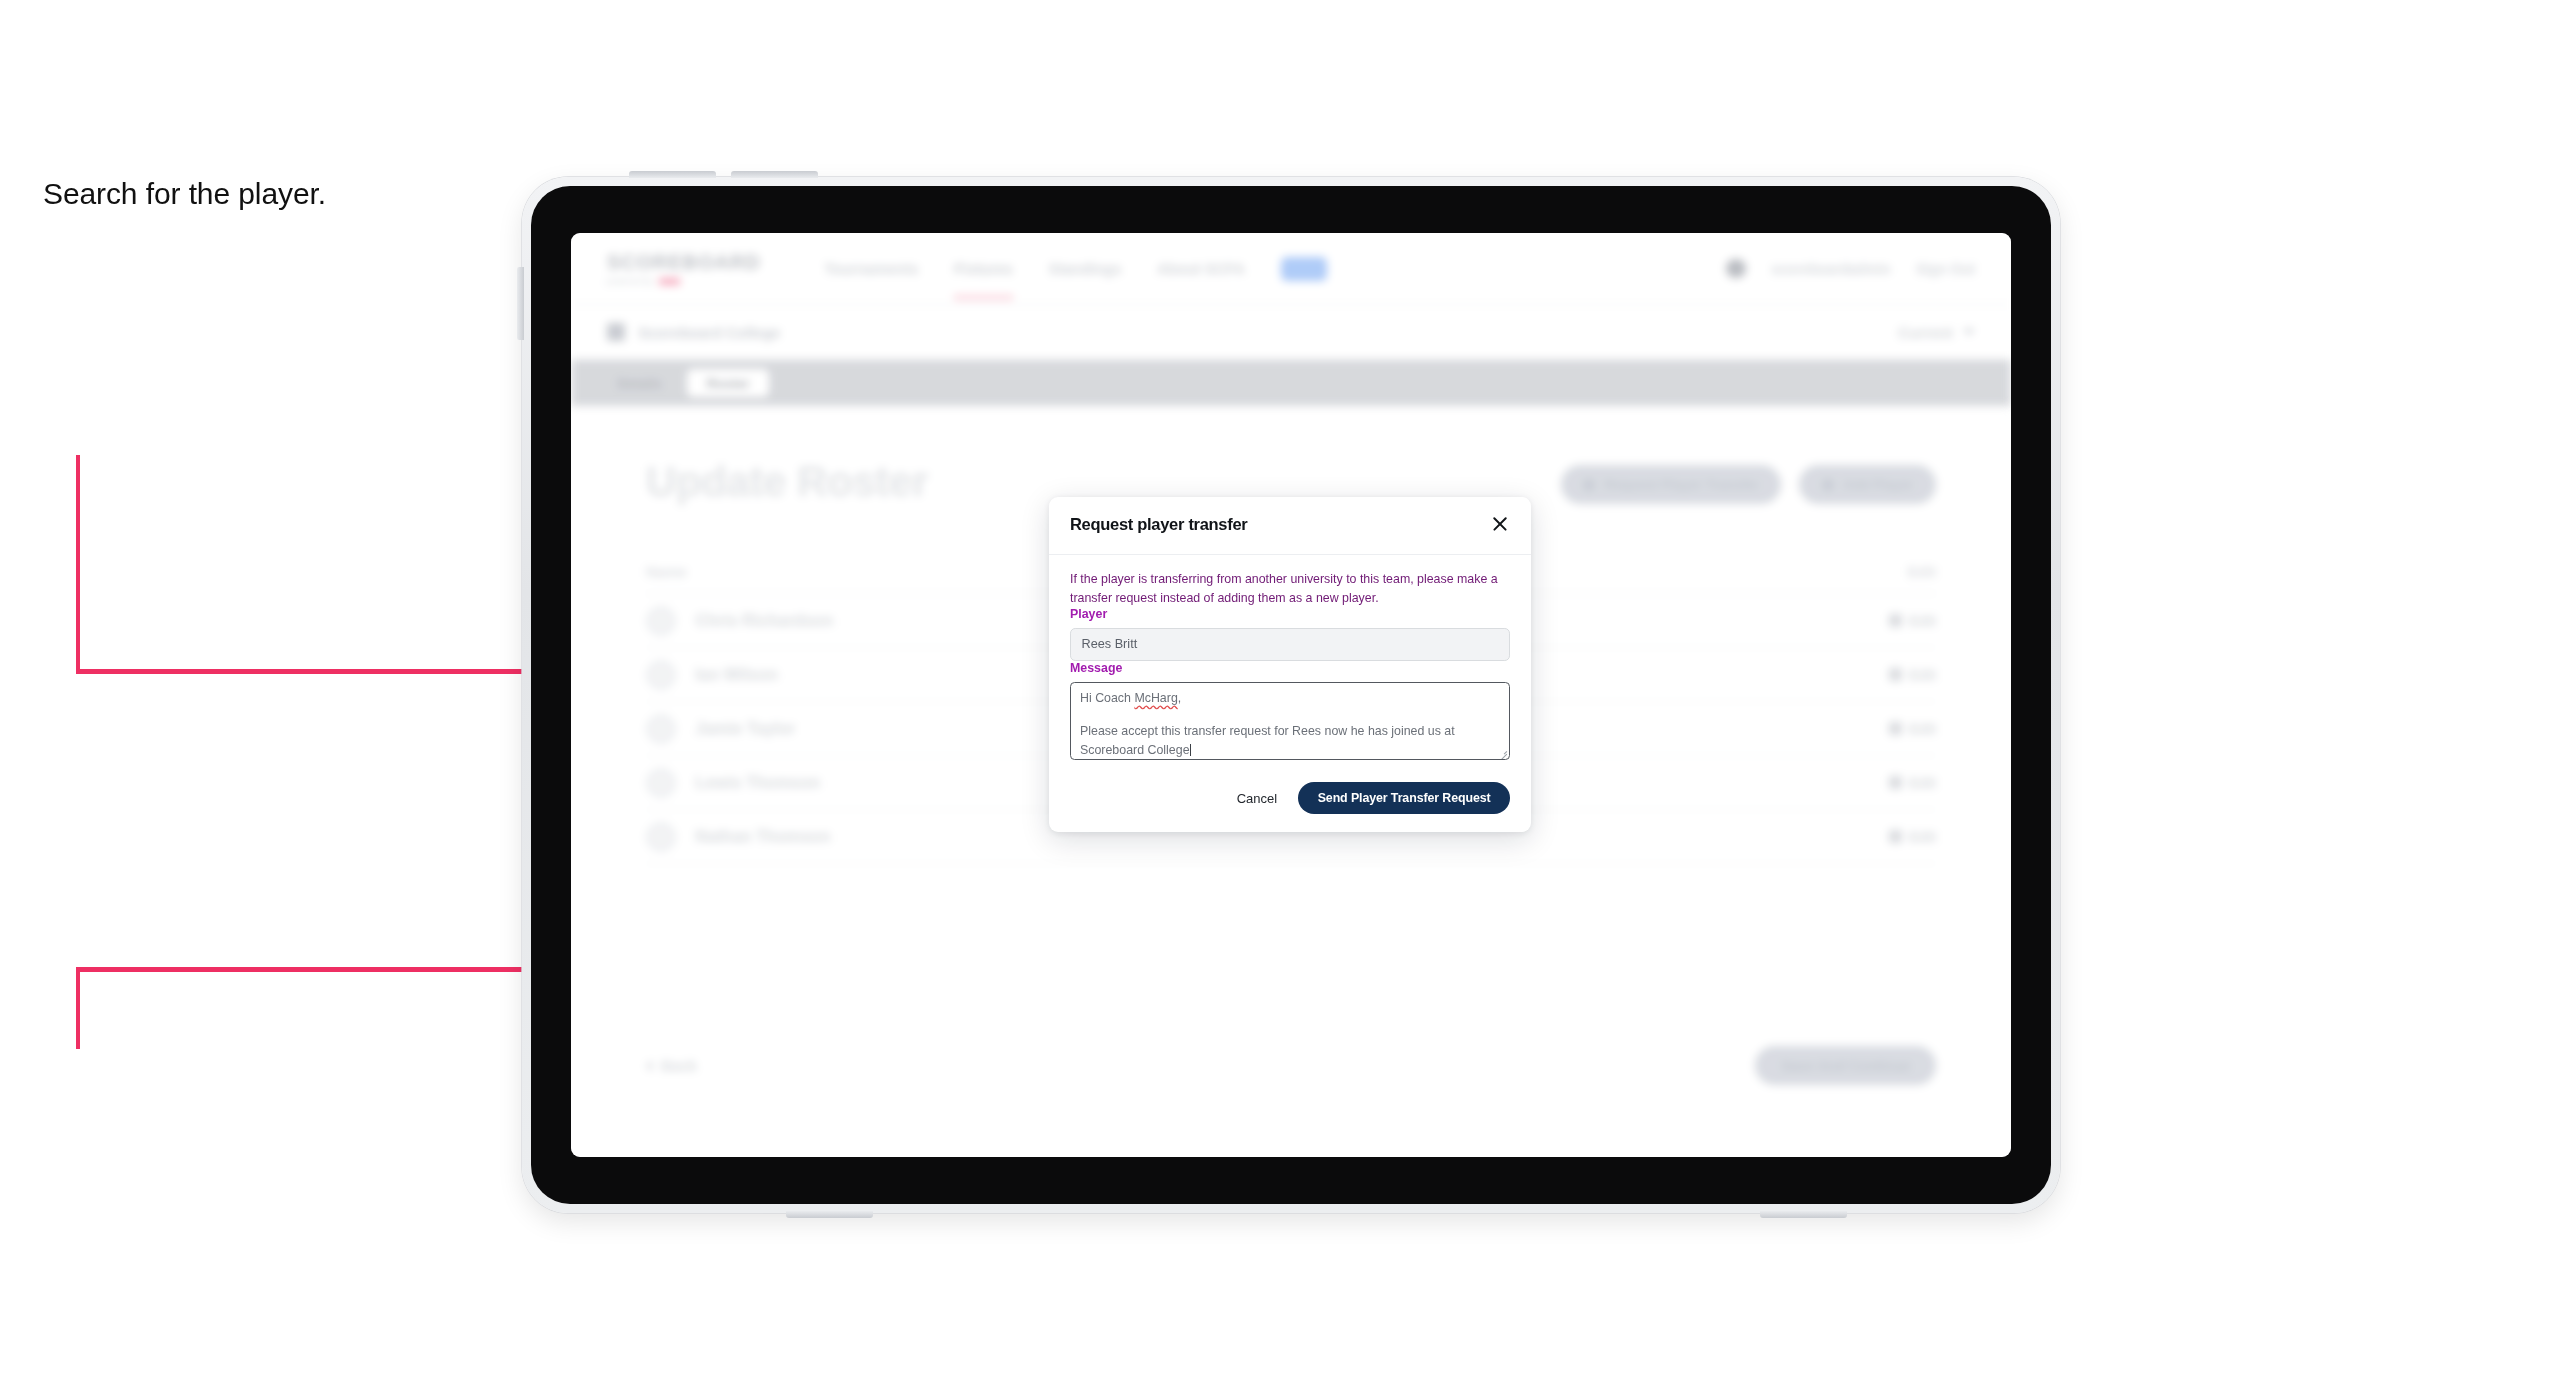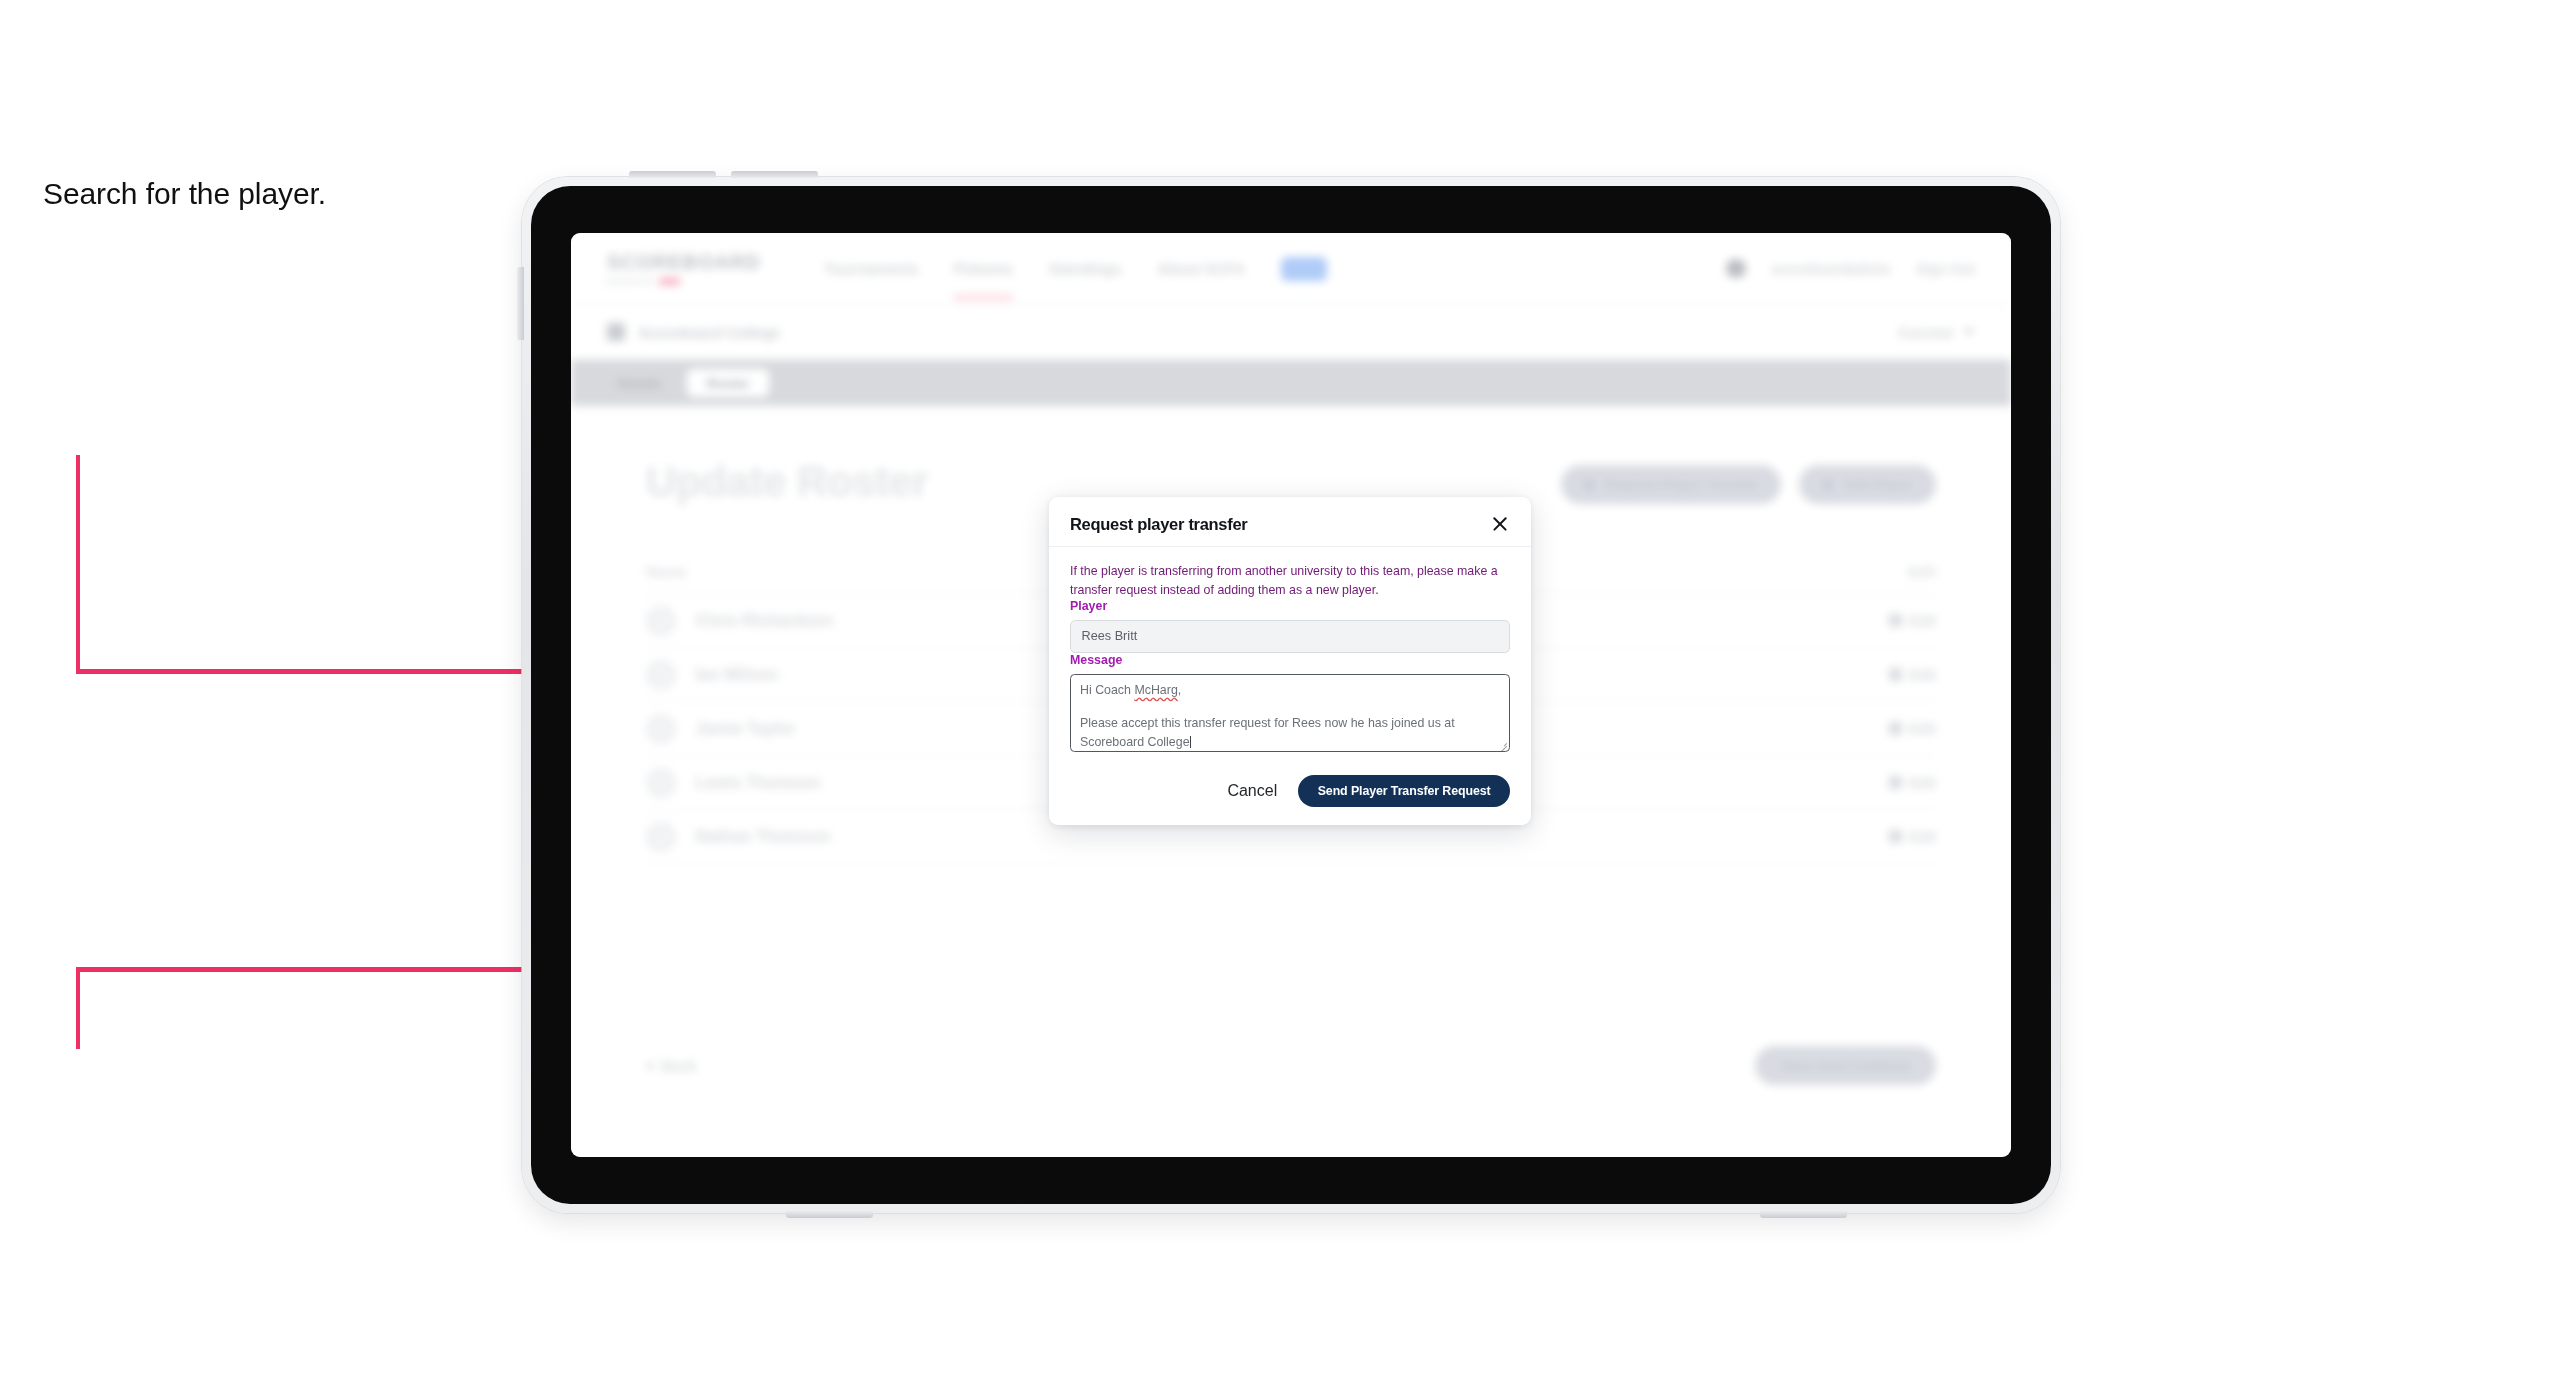--- a/index.html
+++ b/index.html
@@ -167,21 +167,21 @@
 
   
   #modal {
     position: absolute; left: 1049px; top: 497px; width: 482px;
     background: #ffffff; border-radius: 9px;
     box-shadow: 0 7.5px 30px rgba(16,24,40,0.14), 0 1.5px 6px rgba(16,24,40,0.08);
     padding: 0;
   }
   #modal-head {
     display: flex; align-items: flex-start; justify-content: space-between;
-    padding: 18px 21px 12px 21px; border-bottom: 0.7px solid #eceef1;
+    padding: 18px 21px 20px 21px; border-bottom: 0.7px solid #eceef1;
   }
   #modal-title { font-size: 16.5px; font-weight: 800; color: #111418; letter-spacing: -0.3px; }
   #modal-close {
     width: 19.5px; height: 19.5px; position: relative; cursor: pointer; margin-top: -1.5px;
   }
   #modal-close::before, #modal-close::after {
     content: ""; position: absolute; left: 0.7px; top: 9px; width: 18px; height: 1.8px;
     background: #111418; border-radius: 1.5px;
   }
   #modal-close::before { transform: rotate(45deg); }
@@ -222,21 +222,21 @@
     content:""; position:absolute; right:0; background:#9aa0a7; height:1px; transform-origin: right;
   }
   #msg-resize::before { bottom:1.5px; width:7.5px; transform: rotate(-45deg); }
   #msg-resize::after  { bottom:4.5px; width:3.7px;  transform: rotate(-45deg); }
 
   #modal-foot {
     display: flex; align-items: center; justify-content: flex-end; gap: 7.5px;
     padding: 15px 21px 18px 21px;
   }
   #cancel-btn {
-    font-size: 16px; color: #23272d; font-weight: 400; padding: 7.5px 13.5px;
+    font-size: 13px; color: #23272d; font-weight: 400; padding: 7.5px 13.5px;
     background: none; border: none; cursor: pointer;
     font-family: "Liberation Sans", sans-serif;
   }
   #send-btn {
     background: #133157; color: #ffffff; font-size: 12.4px; font-weight: 600;
     border: none; border-radius: 16.5px; padding: 9px 19.5px; cursor: pointer;
     font-family: "Liberation Sans", sans-serif; letter-spacing: -0.1px;
   }
 </style>
 </head>

